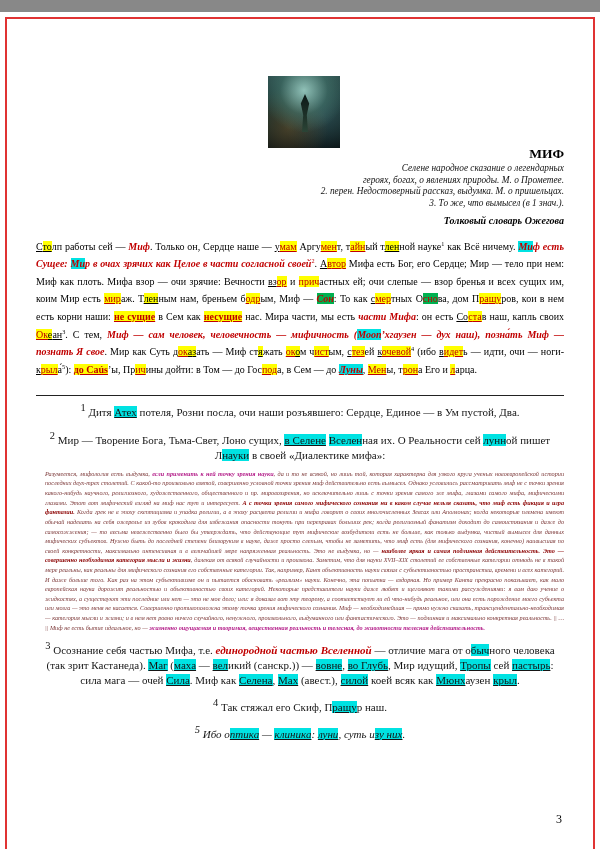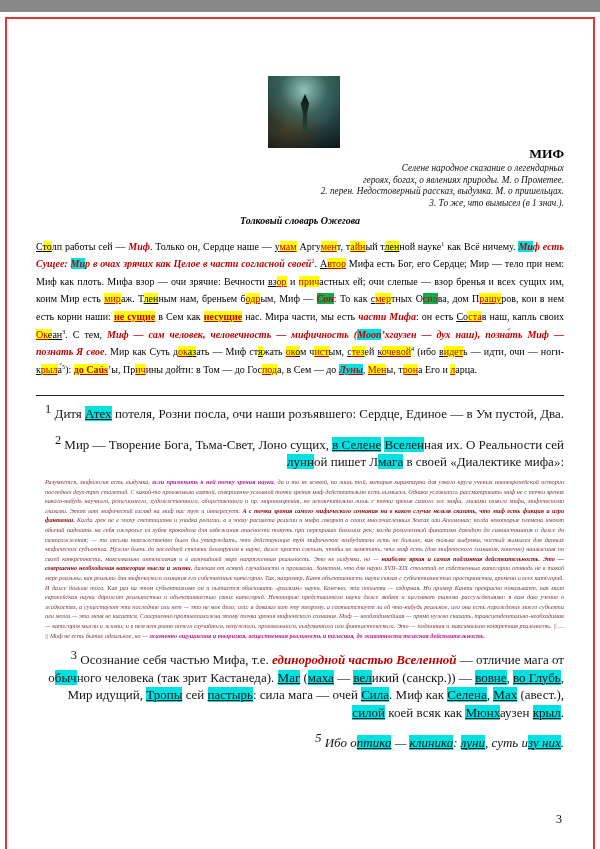--- a/index.html
+++ b/index.html
@@ -14,21 +14,21 @@
       radial-gradient(circle at 28% 72%, rgba(110,85,45,.55), rgba(0,0,0,0) 55%),
       radial-gradient(circle at 75% 55%, rgba(60,100,110,.5), rgba(0,0,0,0) 60%),
       linear-gradient(180deg,#2c4d4c 0%,#1e3b39 35%,#142827 65%,#0a1315 100%);}
   .artwork .fig{position:absolute;left:31px;top:18px;width:12px;height:38px;
       background:linear-gradient(180deg,#0c1917,#2b4436);
       clip-path:polygon(50% 0,85% 25%,65% 55%,75% 100%,25% 100%,35% 55%,15% 25%);}
 
   .dict{margin:0;padding-top:134px;text-align:right;line-height:1.25;}
   .dict-term{font-weight:bold;font-size:13.5px;}
   .dict-line{font-style:italic;font-size:9.3px;line-height:11.8px;color:#111;}
-  .dict-src{font-style:italic;font-weight:bold;font-size:10px;margin-top:5px;text-align:center;}
+  .dict-src{font-style:italic;font-weight:bold;font-size:10px;margin-top:5px;}
 
   .title{margin-top:15px;text-align:center;font-weight:bold;font-size:26px;
          letter-spacing:.5px;color:#7d1430;}
 
   .body-text{margin-top:10px;font-size:10px;line-height:17.6px;text-align:justify;}
 
   
   .hy{background:#ffff00;}
   .hc{background:#00e2e2;}
   .hg{background:#00b050;}
@@ -36,21 +36,21 @@
   .tb{font-weight:bold;}
   .ti{font-style:italic;}
   .tu{text-decoration:underline;text-decoration-thickness:1px;}
   .ts{vertical-align:super;font-size:0.62em;line-height:0;}
   .tS{vertical-align:super;font-size:0.95em;line-height:0;}
   .tm{color:#b4208a;font-weight:bold;}
   .tk{color:#8b0000;font-weight:bold;}
 
   .sep{margin-top:17px;border:0;border-top:1px solid #222;width:100%;}
 
-  .fn{font-size:13px;line-height:1.35;color:#151515;text-align:right;}
+  .fn{font-size:11px;line-height:1.35;color:#151515;text-align:center;}
   .fn1{margin-top:9px;}
   .fn2{margin-top:13px;}
   .fn3{margin-top:11px;}
   .fn4{margin-top:12px;}
   .fn5{margin-top:12px;font-style:italic;}
   .quote{margin:6px 0 0 9px;font-size:6.2px;line-height:1.55;font-style:italic;
          color:#7a3535;text-align:justify;}
 
   .pagenum{position:absolute;right:38px;bottom:34px;font-size:12px;}
 </style>
@@ -74,21 +74,22 @@
       <div class="dict-line">3. То же, что вымысел (в 1 знач.).</div>
       <div class="dict-src">Толковый словарь Ожегова</div>
     </div>
 
 
     <div class="body-text"><span class="tu">С</span><span class="hy tu">то</span><span>лп работы сей — </span><span class="tr tb ti">Миф</span><span>. Только он, Сердце наше — </span><span class="tu">у</span><span class="hy tr tu">мам</span><span> Аргу</span><span class="hy tr tu">мен</span><span>т, т</span><span class="hy tr tu">айн</span><span>ый т</span><span class="hy tu">лен</span><span>ной науке</span><span class="ts">1</span><span> как Всё ничему. </span><span class="hc tr tb ti">Ми</span><span class="tr tb ti">ф есть Сущее: </span><span class="hc tr tb ti">Ми</span><span class="tr tb ti">р в очах зрячих как Целое в части согласной своей</span><span class="tr ts">2</span><span>. </span><span class="tu">А</span><span class="hy tr tu">в</span><span class="hy tr tu">то</span><span class="hy tr tu">р</span><span> Мифа есть Бог, его Сердце; Мир — тело при нем: Миф как плоть. Мифа взор — очи зрячие: Вечности </span><span class="tu">вз</span><span class="hy tr tu">ор</span><span> и </span><span class="hy tr">прич</span><span>астных ей; очи слепые — взор бренья и всех сущих им, коим Мир есть </span><span class="hy tr tu">мир</span><span>аж. Т</span><span class="hy tu">лен</span><span>ным нам, бреньем б</span><span class="hy tr tu">одр</span><span>ым, Миф — </span><span class="hg tr tb ti">Сон</span><span>: То как </span><span class="tu">с</span><span class="hy tr tu">мер</span><span>тных О</span><span class="hg tr">сно</span><span>ва, дом П</span><span class="hy tr tu">ра</span><span class="hy tr tu">щу</span><span>ров, кои в нем есть корни наши: </span><span class="hy tr tb tu">не сущие</span><span> в Сем как </span><span class="hy tr tb tu">несущие</span><span> нас. Мира части, мы есть </span><span class="tr tb ti">части Мифа</span><span>: он есть </span><span class="tu">Со</span><span class="hy tr tu">с</span><span class="hy tr tu">та</span><span>в наш, капль своих </span><span class="hy tr tu">Ок</span><span class="hy tu">е</span><span class="tu">ан</span><span class="ts">3</span><span>. С тем, </span><span class="tr tb ti">Миф — сам человек, человечность — мифичность (</span><span class="hc tr tb ti">Моon</span><span class="tr tb ti">’хгаузен — дух наш), позна́ть Миф — познать Я свое</span><span>. Мир как Суть </span><span class="tu">д</span><span class="hy tr tu">ок</span><span class="hy tu">а</span><span class="hy tu">з</span><span>ать — Миф ст</span><span class="hy tu">я</span><span>жать </span><span class="hy tr tu">ок</span><span class="hy tu">о</span><span>м ч</span><span class="hy tr tu">ист</span><span>ым, </span><span class="tu">с</span><span class="hy tr tu">тез</span><span>ей </span><span class="tu">к</span><span class="hy tr tu">очевой</span><span class="ts">4</span><span> (ибо </span><span class="tu">в</span><span class="hy tr tu">идет</span><span>ь — идти, очи — ноги-</span><span class="tu">к</span><span class="hy tr tu">рыл</span><span>а́</span><span class="ts">5</span><span>): </span><span class="hy tr tb tu">до Caús</span><span>’ы, Пр</span><span class="hy tr tu">ич</span><span>ины дойти: в Том — до Гос</span><span class="hy tr tu">под</span><span>а, в Сем — до </span><span class="hc tr tb ti tu">Луны</span><span>, </span><span class="hy tr tu">Мен</span><span>ы, т</span><span class="hy tr tu">рон</span><span>а Его и </span><span class="hy tr tu">л</span><span>арца.</span></div>
 
     <hr class="sep">
 
     <div class="fn fn1"><span class="tS">1</span><span> Дитя </span><span class="hc tu">Атех</span><span> потеля, Розни посла, очи наши розъявшего: Сердце, Единое — в Ум пустой, Два.</span></div>
-    <div class="fn fn2"><span class="tS">2</span><span> Мир — Творение Бога, Тьма-Свет, Лоно сущих, </span><span class="hc tu">в Селене</span><span> </span><span class="hc">Вселен</span><span>ная их. О Реальности сей </span><span class="hc">лунн</span><span>ой пишет Л</span><span class="hc">мага</span><span> в своей «Диалектике мифа»:</span></div>
+    <div class="fn fn2"><span class="tS">2</span><span> Мир — Творение Бога, Тьма-Свет, Лоно сущих, </span><span class="hc tu">в Селене</span><span> </span><span class="hc">Вселен</span><span>ная их. О Реальности сей </span><span class="hc">лунн</span><span>ой пишет Л</span><span class="hc">науки</span><span> в своей «Диалектике мифа»:</span></div>
     <div class="quote"><span>Разумеется, мифология есть выдумка, </span><span class="tm">если применить к ней точку зрения науки</span><span>, да и то не всякой, но лишь той, которая характерна для узкого круга ученых новоевропейской истории последних двух-трех столетий. С какой-то произвольно взятой, совершенно условной точки зрения миф действительно есть вымысел. Однако условились рассматривать миф не с точки зрения какого-нибудь научного, религиозного, художественного, общественного и пр. мировоззрения, но исключительно лишь с точки зрения самого же мифа, глазами самого мифа, мифическими глазами. Этот вот мифический взгляд на миф нас тут и интересует. </span><span class="tk">А с точки зрения самого мифического сознания ни в каком случае нельзя сказать, что миф есть фикция и игра фантазии.</span><span> Когда грек не в эпоху скептицизма и упадка религии, а в эпоху расцвета религии и мифа говорит о своих многочисленных Зевсах или Аполлонах; когда некоторые племена имеют обычай надевать на себя ожерелье из зубов крокодила для избежания опасности тонуть при переправах больших рек; когда религиозный фанатизм доходит до самоистязания и даже до самосожжения; — то весьма невежественно было бы утверждать, что действующие тут мифические возбудители есть не больше, как только выдумка, чистый вымысел для данных мифических субъектов. Нужно быть до последней степени близоруким в науке, даже просто слепым, чтобы не заметить, что миф есть (для мифического сознания, конечно) наивысшая по своей конкретности, максимально интенсивная и в величайшей мере напряженная реальность. Это не выдумка, но — </span><span class="tk">наиболее яркая и самая подлинная действительность. Это — совершенно необходимая категория мысли и жизни</span><span>, далекая от всякой случайности и произвола. Заметим, что для науки XVII–XIX столетий ее собственные категории отнюдь не в такой мере реальны, как реальны для мифического сознания его собственные категории. Так, например, Кант объективность науки связал с субъективностью пространства, времени и всех категорий. И даже больше того. Как раз на этом субъективизме он и пытается обосновать «реализм» науки. Конечно, эта попытка — вздорная. Но пример Канта прекрасно показывает, как мало европейская наука дорожит реальностью и объективностью своих категорий. Некоторые представители науки даже любят и щеголяют такими рассуждениями: я вам даю учение о жидкостях, а существуют эти последние или нет — это не мое дело; или: я доказал вот эту теорему, а соответствует ли ей что-нибудь реальное, или она есть порождение моего субъекта или мозга — это меня не касается. Совершенно противоположна этому точка зрения мифического сознания. Миф — необходимейшая — прямо нужно сказать, трансцендентально-необходимая — категория мысли и жизни; и в нем нет ровно ничего случайного, ненужного, произвольного, выдуманного или фантастического. Это — подлинная и максимально конкретная реальность. || … || Миф не есть бытие идеальное, но — </span><span class="tm">жизненно ощущаемая и творимая, вещественная реальность и телесная, до животности телесная действительность.</span></div>
     <div class="fn fn3"><span class="tS">3</span><span> Осознание себя частью Мифа, т.е. </span><span class="tr tb ti">единородной частью Вселенной</span><span> — отличие мага от о</span><span class="hc">быч</span><span>ного человека (так зрит Кастанеда). </span><span class="hc tu">Маг</span><span> (</span><span class="hc tu">маха</span><span> — </span><span class="hc tu">вел</span><span>икий (санскр.)) — </span><span class="hc tu">вовне</span><span>, </span><span class="hc tu">во Глубь</span><span>, Мир идущий, </span><span class="hc tu">Тропы</span><span> сей </span><span class="hc tu">пастырь</span><span>: сила мага — очей </span><span class="hc tu">Сила</span><span>. Миф как </span><span class="hc tu">Селена</span><span>, </span><span class="hc tu">Мах</span><span> (авест.), </span><span class="hc tu">силой</span><span> коей всяк как </span><span class="hc tu">Мюнх</span><span>аузен </span><span class="hc tu">крыл</span><span>.</span></div>
+    <div class="fn fn4"><span class="tS">4</span><span> Так стяжал его Скиф, П</span><span class="hc tu">ращу</span><span>р наш.</span></div>
     <div class="fn fn5"><span class="tS">5</span><span> Ибо о</span><span class="hc tu">птика</span><span> — </span><span class="hc tu">клиника</span><span>: </span><span class="hc tu">луни</span><span>, суть и</span><span class="hc tu">зу них</span><span>.</span></div>
 
   </div>
 
   <div class="pagenum">3</div>
 </div>
 
 </body></html>

